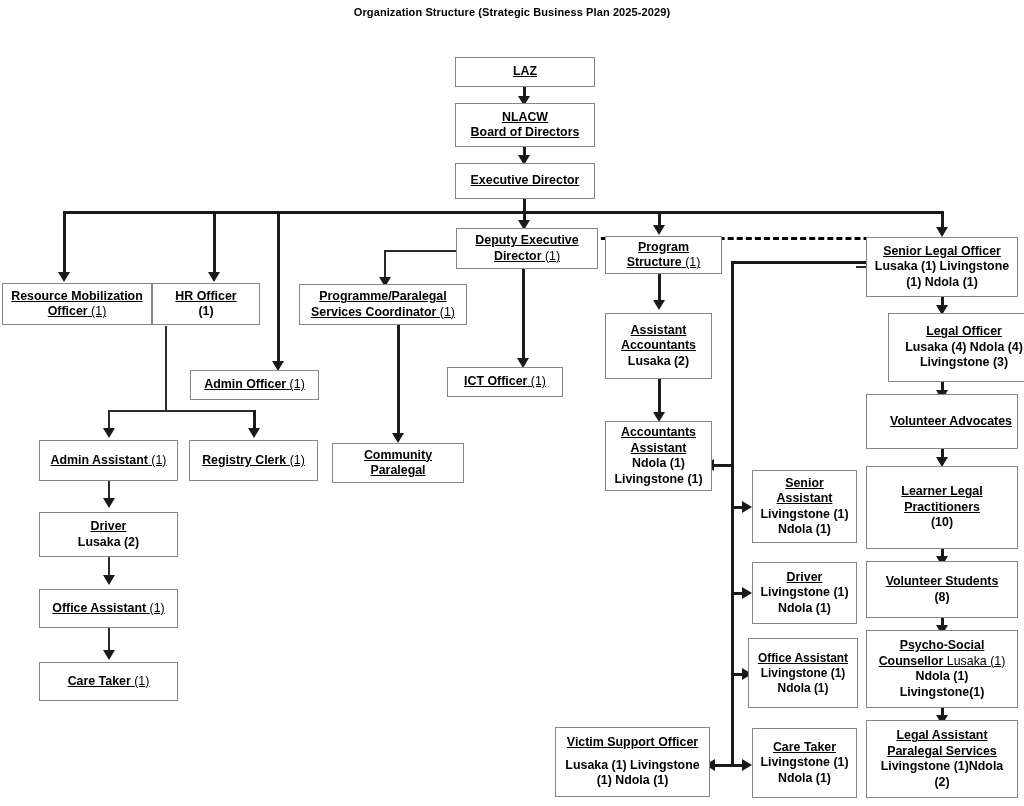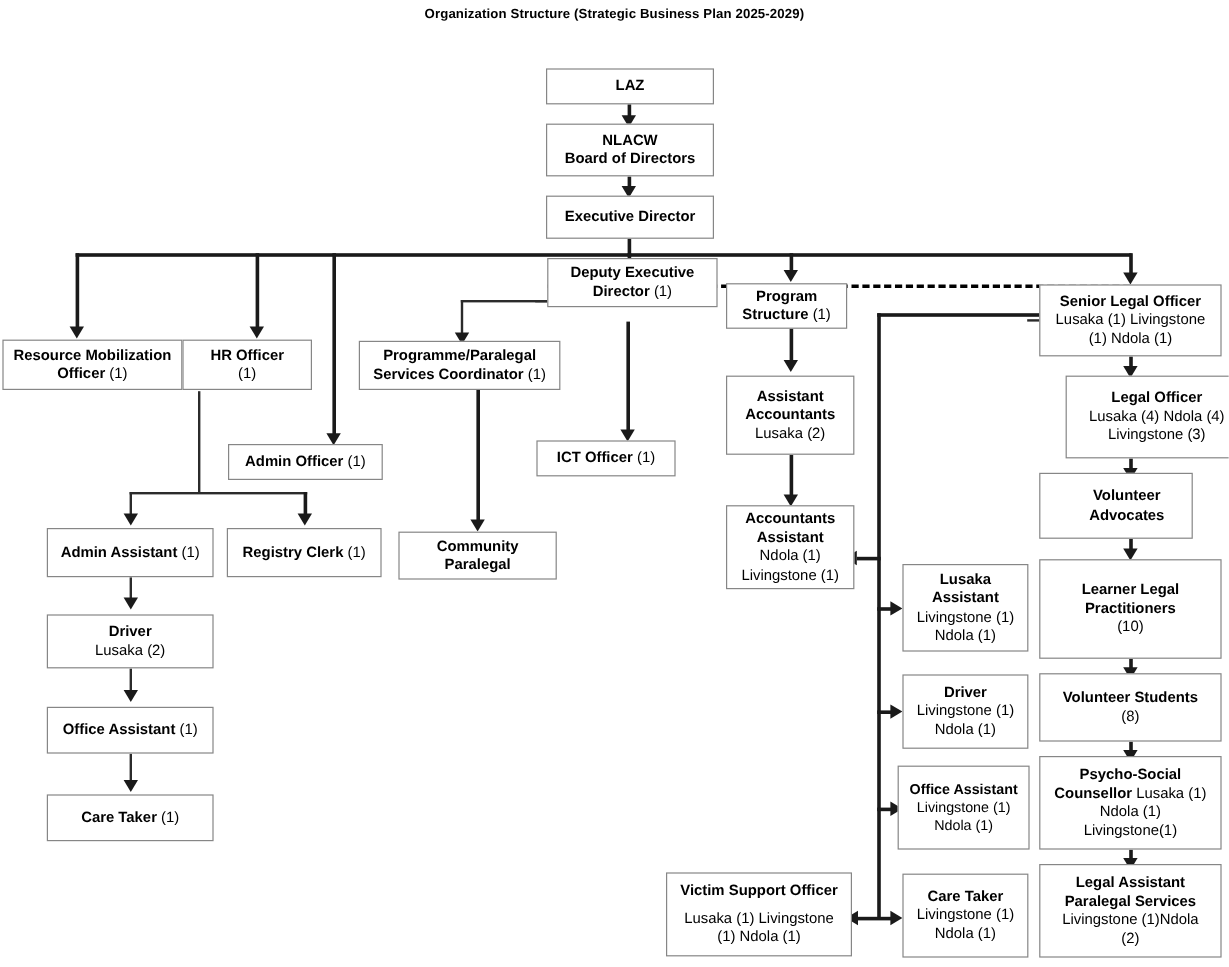--- a/index.html
+++ b/index.html
@@ -52,23 +52,24 @@
     text-align: center;
     overflow: hidden;
     padding: 1px 3px;
     z-index: 5;
   }
   .node .ttl {
     font-weight: bold;
     font-size: 12.4px;
     line-height: 15.5px;
     display: block;
+    text-decoration: underline;
   }
   .node .sub {
-    font-weight: normal;
+    font-weight: bold;
     font-size: 12.4px;
     line-height: 15.5px;
     display: block;
   }
   .node .inline-sub {
     font-weight: normal;
   }
   .node.small .ttl, .node.small .sub { font-size: 11.9px; line-height: 15px; }
   
   .ln {
@@ -227,21 +228,21 @@
 
   <div class="node" style="left:455px; top:103px; width:140px; height:44px;">
     <span class="ttl">NLACW</span>
     <span class="ttl">Board of Directors</span>
   </div>
 
   <div class="node" style="left:455px; top:163px; width:140px; height:36px;">
     <span class="ttl">Executive Director</span>
   </div>
 
-  <div class="node" style="left:456px; top:215px; width:142px; height:41px;">
+  <div class="node" style="left:456px; top:228px; width:142px; height:41px;">
     <span class="ttl">Deputy   Executive</span>
     <span class="ttl"><span>Director</span> <span class="inline-sub">(1)</span></span>
   </div>
 
   <div class="node" style="left:2px; top:283px; width:150px; height:42px;">
     <span class="ttl">Resource Mobilization</span>
     <span class="ttl"><span>Officer</span> <span class="inline-sub">(1)</span></span>
   </div>
 
   <div class="node" style="left:152px; top:283px; width:108px; height:42px;">
@@ -281,40 +282,40 @@
   </div>
 
   <div class="node" style="left:39px; top:589px; width:139px; height:39px;">
     <span class="ttl"><span>Office Assistant</span> <span class="inline-sub">(1)</span></span>
   </div>
 
   <div class="node" style="left:39px; top:662px; width:139px; height:39px;">
     <span class="ttl"><span>Care Taker</span> <span class="inline-sub">(1)</span></span>
   </div>
 
-  <div class="node" style="left:605px; top:236px; width:101px; height:38px;text-align:center;">
+  <div class="node" style="left:605px; top:236px; width:117px; height:38px;text-align:center;">
     <span class="ttl">Program</span>
     <span class="ttl"><span>Structure</span> <span class="inline-sub">(1)</span></span>
   </div>
 
   <div class="node" style="left:605px; top:313px; width:107px; height:66px;">
     <span class="ttl">Assistant</span>
     <span class="ttl">Accountants</span>
     <span class="sub">Lusaka (2)</span>
   </div>
 
   <div class="node" style="left:605px; top:421px; width:107px; height:70px;">
     <span class="ttl">Accountants</span>
     <span class="ttl">Assistant</span>
     <span class="sub">Ndola (1)</span>
     <span class="sub">Livingstone (1)</span>
   </div>
 
   <div class="node" style="left:752px; top:470px; width:105px; height:73px;">
-    <span class="ttl">Lusaka</span>
+    <span class="ttl">Senior</span>
     <span class="ttl">Assistant</span>
     <span class="sub">Livingstone (1)</span>
     <span class="sub">Ndola (1)</span>
   </div>
 
   <div class="node" style="left:752px; top:562px; width:105px; height:62px;">
     <span class="ttl">Driver</span>
     <span class="sub">Livingstone (1)</span>
     <span class="sub">Ndola (1)</span>
   </div>
@@ -342,21 +343,21 @@
     <span class="sub">Lusaka (1) Livingstone</span>
     <span class="sub">(1) Ndola (1)</span>
   </div>
 
   <div class="node" style="left:888px; top:313px; width:152px; height:69px;">
     <span class="ttl">Legal Officer</span>
     <span class="sub">Lusaka (4) Ndola (4)</span>
     <span class="sub">Livingstone (3)</span>
   </div>
 
-  <div class="node" style="left:866px; top:394px; width:128px; height:55px;padding-left:21px;">
+  <div class="node" style="left:866px; top:394px; width:152px; height:55px;padding-left:21px;">
     <span class="ttl">Volunteer Advocates</span>
   </div>
 
   <div class="node" style="left:866px; top:466px; width:152px; height:83px;">
     <span class="ttl">Learner Legal</span>
     <span class="ttl">Practitioners</span>
     <span class="sub">(10)</span>
   </div>
 
   <div class="node" style="left:866px; top:561px; width:152px; height:57px;">

